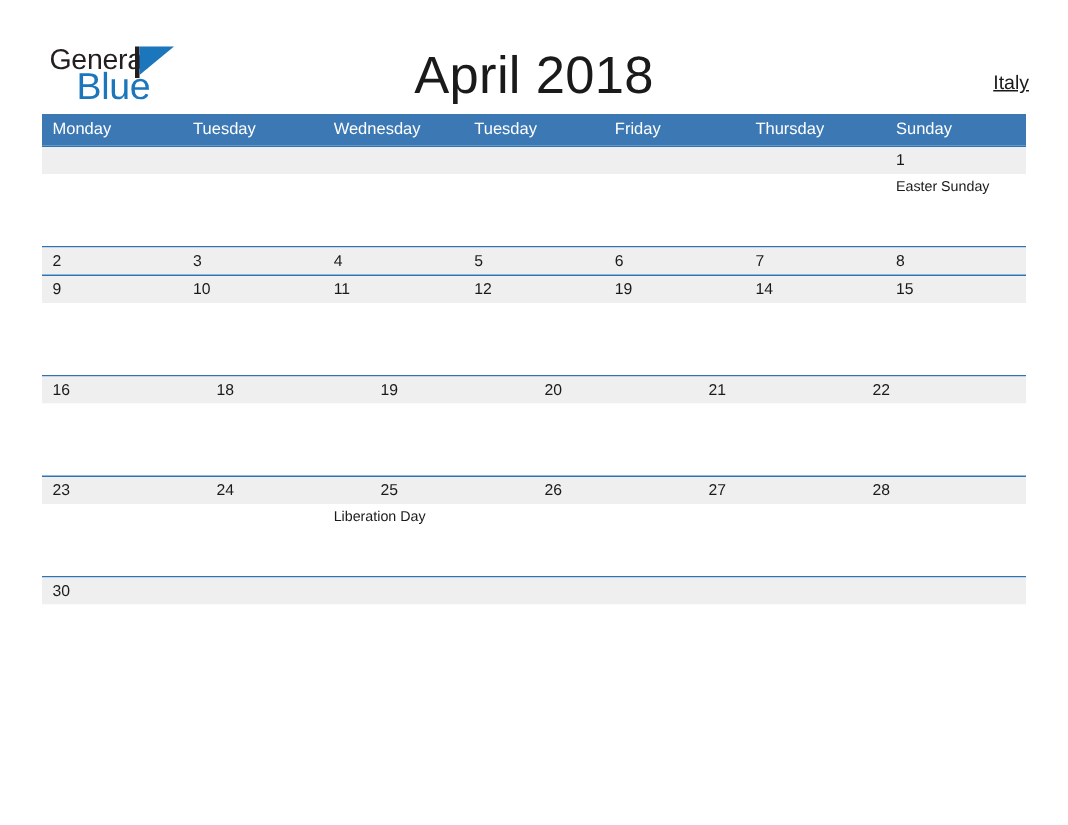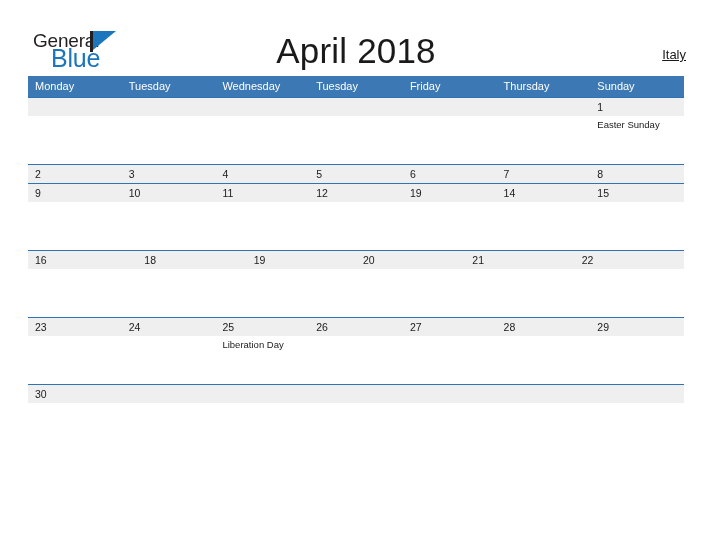--- a/index.html
+++ b/index.html
@@ -316,21 +316,20 @@
     </div>
 
     <div class="week h-week-n">
       <div class="week-numbers">
         <div class="daynum">23</div>
         <div class="daynum">24</div>
         <div class="daynum">25</div>
         <div class="daynum">26</div>
         <div class="daynum">27</div>
         <div class="daynum">28</div>
-        <div class="daynum">29</div>
       </div>
       <div class="week-body">
         <div class="daycell">
             <div class="event"></div>
           </div>
         <div class="daycell">
             <div class="event"></div>
           </div>
         <div class="daycell">
             <div class="event">Liberation Day</div>

